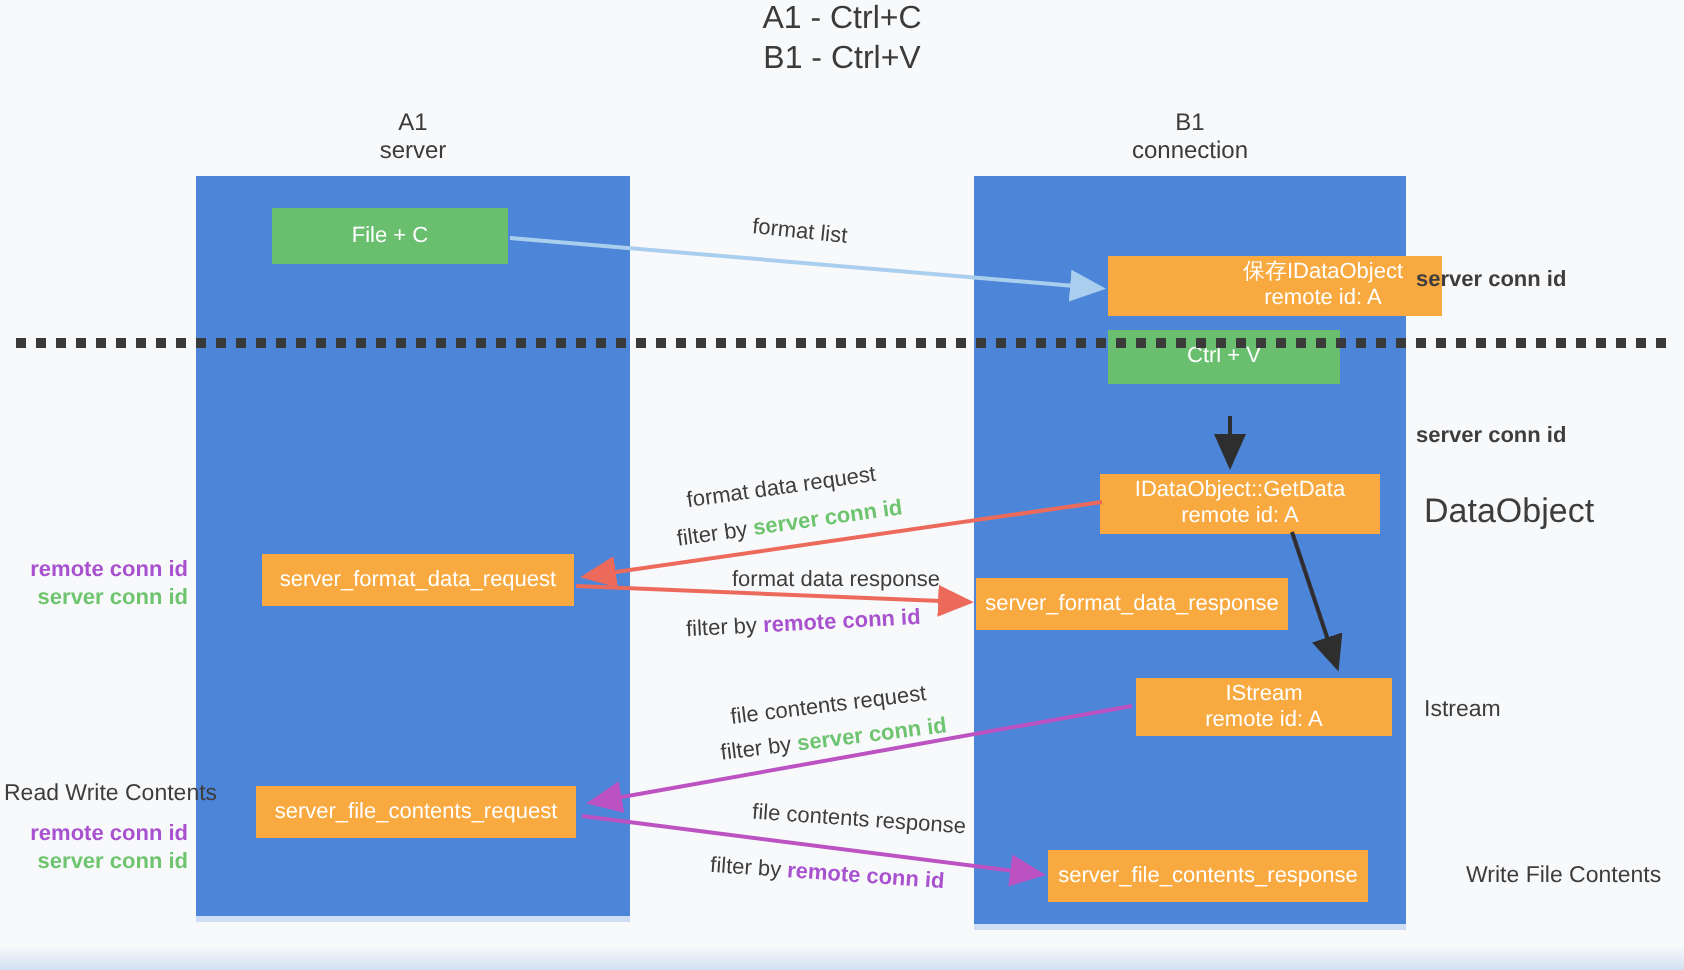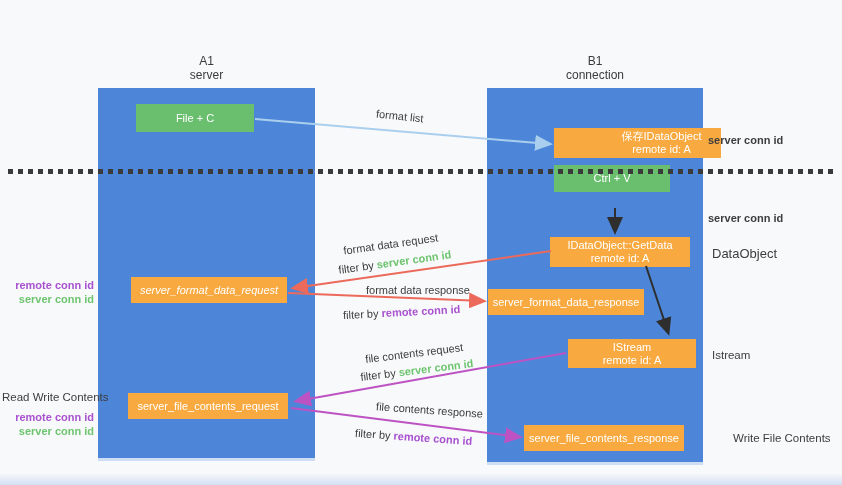--- a/index.html
+++ b/index.html
@@ -22,20 +22,24 @@
   .side-right{position:absolute; font-size:11px; white-space:nowrap; color:#3d3d3d; z-index:4;}
   .dotted-line{position:absolute; left:8; top:169px; left:8px; width:828px; height:5px; z-index:3;
     background:repeating-linear-gradient(90deg,#3a3a3a 0 5px,transparent 5px 10px);}
   #arrows{position:absolute; left:0; top:0; z-index:3; pointer-events:none;}
 </style>
 </head>
 <body>
 
 <div id="canvas">
 
+  <div class="title">
+    <div>A1 - Ctrl+C</div>
+    <div>B1 - Ctrl+V</div>
+  </div>
 
   <div class="col-header" style="left:98px; top:54px; width:217px;">
     <div>A1</div>
     <div>server</div>
   </div>
   <div class="col-header" style="left:487px; top:54px; width:216px;">
     <div>B1</div>
     <div>connection</div>
   </div>
 
@@ -55,21 +59,21 @@
 
   <div class="node green" style="left:554px; top:165px; width:116px; height:27px;">
     <span>Ctrl + V</span>
   </div>
 
   <div class="node orange" style="left:550px; top:237px; width:140px; height:30px;">
     <span>IDataObject::GetData</span>
     <span>remote id: A</span>
   </div>
 
-  <div class="node orange" style="left:131px; top:277px; width:156px; height:26px;font-style:italic;">
+  <div class="node orange" style="left:131px; top:277px; width:156px; height:26px;">
     <span>server_format_data_request</span>
   </div>
 
   <div class="node orange" style="left:488px; top:289px; width:156px; height:26px;">
     <span>server_format_data_response</span>
   </div>
 
   <div class="node orange" style="left:568px; top:339px; width:128px; height:29px;">
     <span>IStream</span>
     <span>remote id: A</span>
@@ -110,21 +114,21 @@
     <div class="hl-green">server conn id</div>
   </div>
   <div class="side-left" style="left:2px; top:390px; width:90px; color:#3d3d3d; font-size:11.5px;">Read Write Contents</div>
   <div class="side-left" style="left:10px; top:410px; width:84px;">
     <div class="hl-purple">remote conn id</div>
     <div class="hl-green">server conn id</div>
   </div>
 
   <div class="side-right hl-green" style="left:708px; top:134px;">server conn id</div>
   <div class="side-right hl-green" style="left:708px; top:212px;">server conn id</div>
-  <div class="side-right" style="left:712px; top:246px; font-size:13px;">DataObject</div>
+  <div class="side-right" style="left:712px; top:246px; font-size:17px;">DataObject</div>
   <div class="side-right" style="left:712px; top:349px; font-size:11.5px;">Istream</div>
   <div class="side-right" style="left:733px; top:432px; font-size:11.5px;">Write File Contents</div>
 
   <svg id="arrows" width="842" height="485" viewBox="0 0 842 485">
     <defs>
       <marker id="ab" markerWidth="9" markerHeight="8" refX="7" refY="4" orient="auto">
         <path d="M0,0 L9,4 L0,8 Z" fill="#aacfee"></path>
       </marker>
       <marker id="ak" markerWidth="9" markerHeight="8" refX="7" refY="4" orient="auto">
         <path d="M0,0 L9,4 L0,8 Z" fill="#2e2e2e"></path>

